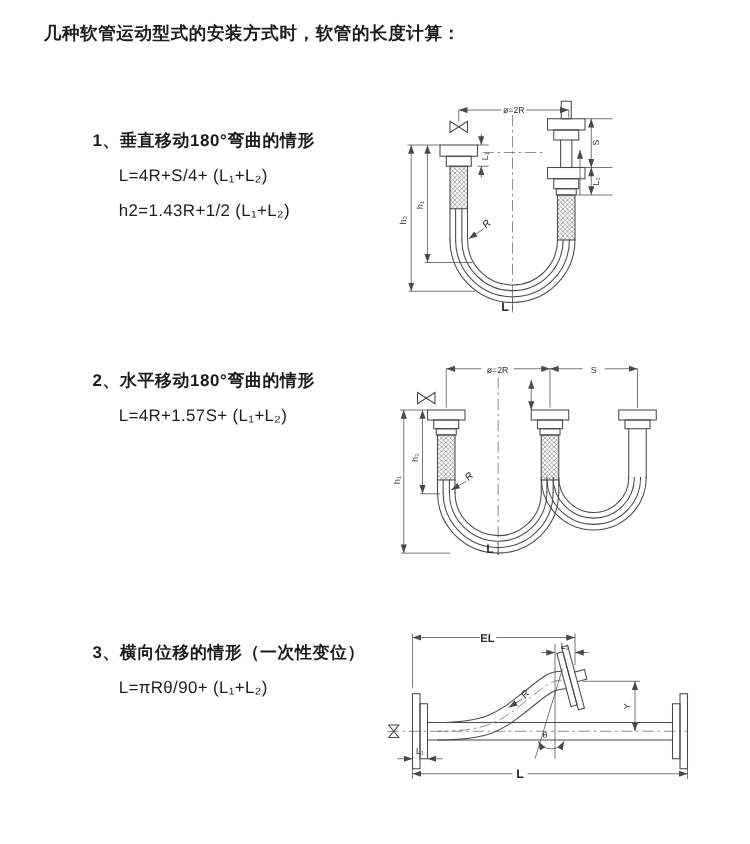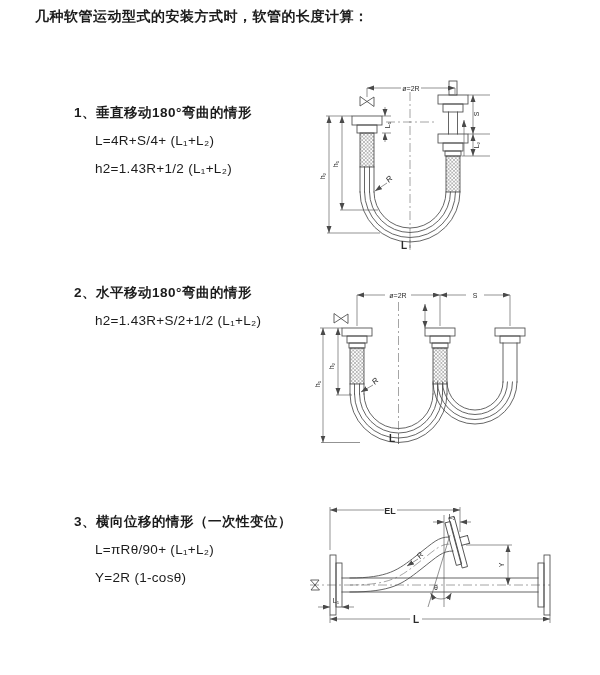--- a/index.html
+++ b/index.html
@@ -1,18 +1,18 @@
 <!DOCTYPE html>
 <html><head>
 <meta charset="utf-8">
 <style>
   html,body{margin:0;padding:0;background:#ffffff;}
   #page{position:relative;width:600px;height:675px;background:#fff;overflow:hidden;
         font-family:"Liberation Sans","DejaVu Sans",sans-serif;color:#1c1c1c;}
-  .title{position:absolute;left:35px;top:8px;font-size:14px;font-weight:700;letter-spacing:.5px;}
+  .title{position:absolute;left:35px;top:18px;font-size:14px;font-weight:700;letter-spacing:.5px;}
   .section{position:absolute;margin-left:32px;}
   .sec-heading{font-size:13.5px;font-weight:700;letter-spacing:.5px;margin:0 0 11px 0;}
   .formula{font-size:13.5px;font-weight:400;letter-spacing:.3px;margin:0 0 12.5px 21px;}
   svg{position:absolute;overflow:visible;}
   .geo{stroke:#4a4a4a;stroke-width:.85;fill:none;stroke-linecap:square;}
   .dim{stroke:#4a4a4a;stroke-width:.6;fill:none;}
   .cl{stroke:#5a5a5a;stroke-width:.55;fill:none;stroke-dasharray:9 3 2 3;}
   .braid{fill:url(#p1);stroke:#4a4a4a;stroke-width:.85;}
   .braid2{fill:url(#p2);stroke:#4a4a4a;stroke-width:.85;}
   text{font-family:"Liberation Sans","DejaVu Sans",sans-serif;font-size:7px;fill:#2b2b2b;
@@ -27,29 +27,28 @@
 <div id="page">
 
   <div class="title">几种软管运动型式的安装方式时，软管的长度计算：</div>
 
   <div class="section" style="left:42px;top:104px;">
     <div class="sec-heading">1、垂直移动180°弯曲的情形</div>
     <div class="formula">L=4R+S/4+ (L₁+L₂)</div>
     <div class="formula">h2=1.43R+1/2 (L₁+L₂)</div>
   </div>
 
-  <div class="section" style="left:42px;top:284px;">
+  <div class="section" style="left:42px;top:296px;">
     <div class="sec-heading">2、水平移动180°弯曲的情形</div>
-    <div class="formula">h2=1.43R+S/2+1/2 (L₁+L₂)</div>
+    <div class="formula">L=4R+1.57S+ (L₁+L₂)</div>
   </div>
 
   <div class="section" style="left:42px;top:513px;">
     <div class="sec-heading">3、横向位移的情形（一次性变位）</div>
     <div class="formula">L=πRθ/90+ (L₁+L₂)</div>
-    <div class="formula">Y=2R (1-cosθ)</div>
   </div>
 
   <svg style="left:310px;top:70px;" width="220" height="190" viewBox="0 0 220 190">
     <defs>
       <pattern id="p1" width="3.6" height="3.6" patternUnits="userSpaceOnUse">
         <path d="M0,3.6 L3.6,0 M0,0 L3.6,3.6" stroke="#6a6a6a" stroke-width="0.45"></path>
       </pattern>
       <marker id="aE1" markerUnits="userSpaceOnUse" markerWidth="8" markerHeight="6" refX="7" refY="2.5" orient="auto">
         <path d="M0,0 L7,2.5 L0,5 Z" fill="#4a4a4a"></path>
       </marker>

